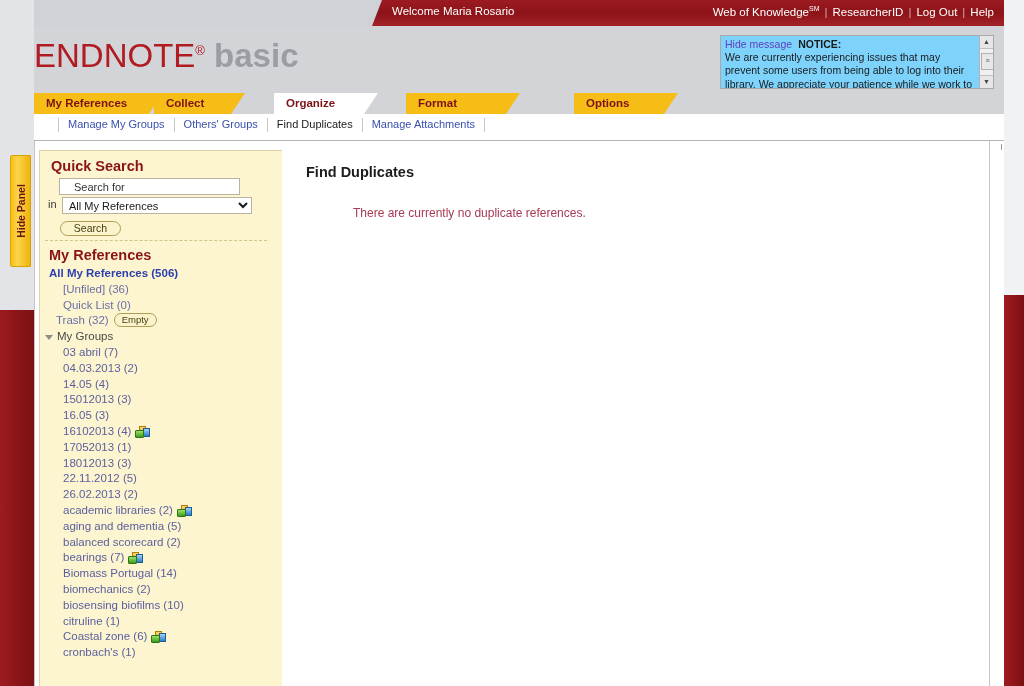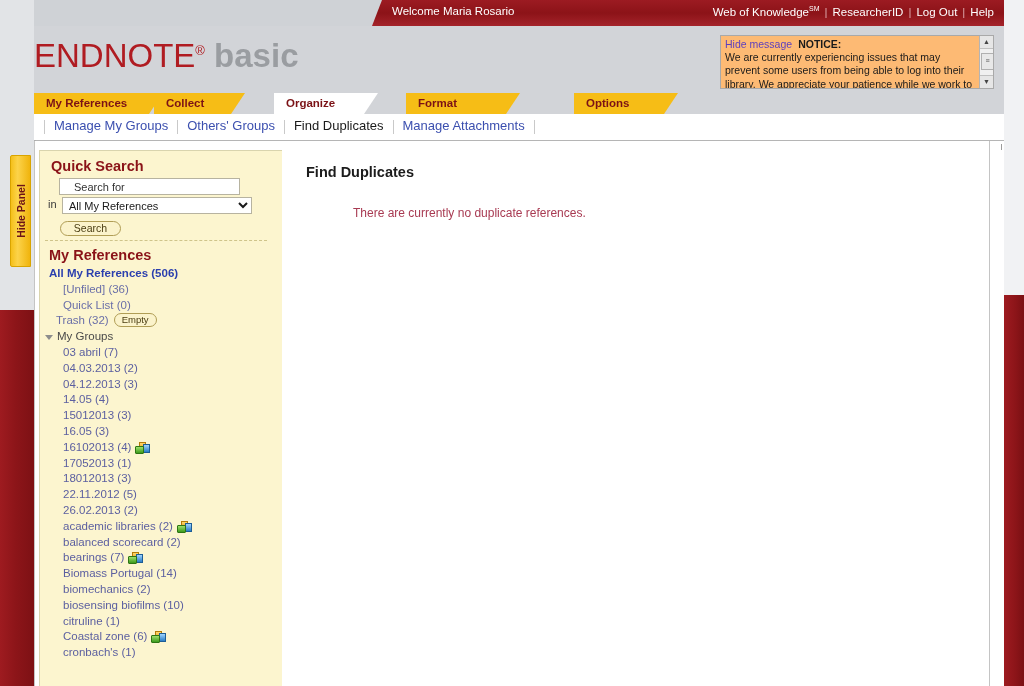--- a/index.html
+++ b/index.html
@@ -112,21 +112,21 @@
   .logo .basic {
     color: #9a9da1;
     font-weight: 700;
   }
 
   
   .notice {
     position: absolute;
     left: 686px; top: 9px;
     width: 272px; height: 52px;
-    background: #fdba74;
+    background: #7dd3fc;
     border: 1px solid #a9a9a9;
     overflow: hidden;
   }
   .notice-inner {
     position: absolute;
     left: 4px; top: 2px;
     width: 248px;
     font-size: 10.5px;
     color: #1a1a1a;
     line-height: 13.2px;
@@ -200,22 +200,22 @@
   
   .subnav {
     position: absolute;
     left: 34px; top: 114px;
     width: 970px; height: 26px;
     background: #ffffff;
     border-bottom: 1px solid #aeaeae;
   }
   .subnav-inner {
     position: absolute;
-    left: 10px; top: 4px;
-    font-size: 13px;
+    left: 24px; top: 4px;
+    font-size: 11px;
     white-space: nowrap;
   }
   .subnav a {
     color: #3b4faf;
     text-decoration: none;
     padding: 0 9px;
   }
   .subnav a.current {
     color: #1a1a1a;
     font-weight: normal;
@@ -531,30 +531,30 @@
       <div class="sb-row lvl1">Quick List (0)</div>
       <div class="sb-row lvl-trash">
         <span>Trash (32)</span><span class="empty-btn">Empty</span>
       </div>
       <div class="sb-row lvl-grp">
         <span class="caret"></span><span>My Groups</span>
       </div>
       <div id="group-rows">
           <div class="sb-row lvl2"><span>03 abril (7)</span></div>
           <div class="sb-row lvl2"><span>04.03.2013 (2)</span></div>
-          <div class="sb-row lvl2"><span>04.12.2013 (3)</span></div>
           <div class="sb-row lvl2"><span>14.05 (4)</span></div>
           <div class="sb-row lvl2"><span>15012013 (3)</span></div>
           <div class="sb-row lvl2"><span>16.05 (3)</span></div>
           <div class="sb-row lvl2"><span>16102013 (4)</span><span class="share-icon"><span class="b1"></span><span class="b2"></span><span class="b3"></span></span></div>
           <div class="sb-row lvl2"><span>17052013 (1)</span></div>
           <div class="sb-row lvl2"><span>18012013 (3)</span></div>
           <div class="sb-row lvl2"><span>22.11.2012 (5)</span></div>
           <div class="sb-row lvl2"><span>26.02.2013 (2)</span></div>
           <div class="sb-row lvl2"><span>academic libraries (2)</span><span class="share-icon"><span class="b1"></span><span class="b2"></span><span class="b3"></span></span></div>
+          <div class="sb-row lvl2"><span>aging and dementia (5)</span></div>
           <div class="sb-row lvl2"><span>balanced scorecard (2)</span></div>
           <div class="sb-row lvl2"><span>bearings (7)</span><span class="share-icon"><span class="b1"></span><span class="b2"></span><span class="b3"></span></span></div>
           <div class="sb-row lvl2"><span>Biomass Portugal (14)</span></div>
           <div class="sb-row lvl2"><span>biomechanics (2)</span></div>
           <div class="sb-row lvl2"><span>biosensing biofilms (10)</span></div>
           <div class="sb-row lvl2"><span>citruline (1)</span></div>
           <div class="sb-row lvl2"><span>Coastal zone (6)</span><span class="share-icon"><span class="b1"></span><span class="b2"></span><span class="b3"></span></span></div>
           <div class="sb-row lvl2"><span>cronbach's (1)</span></div>
         </div>
     </div>

